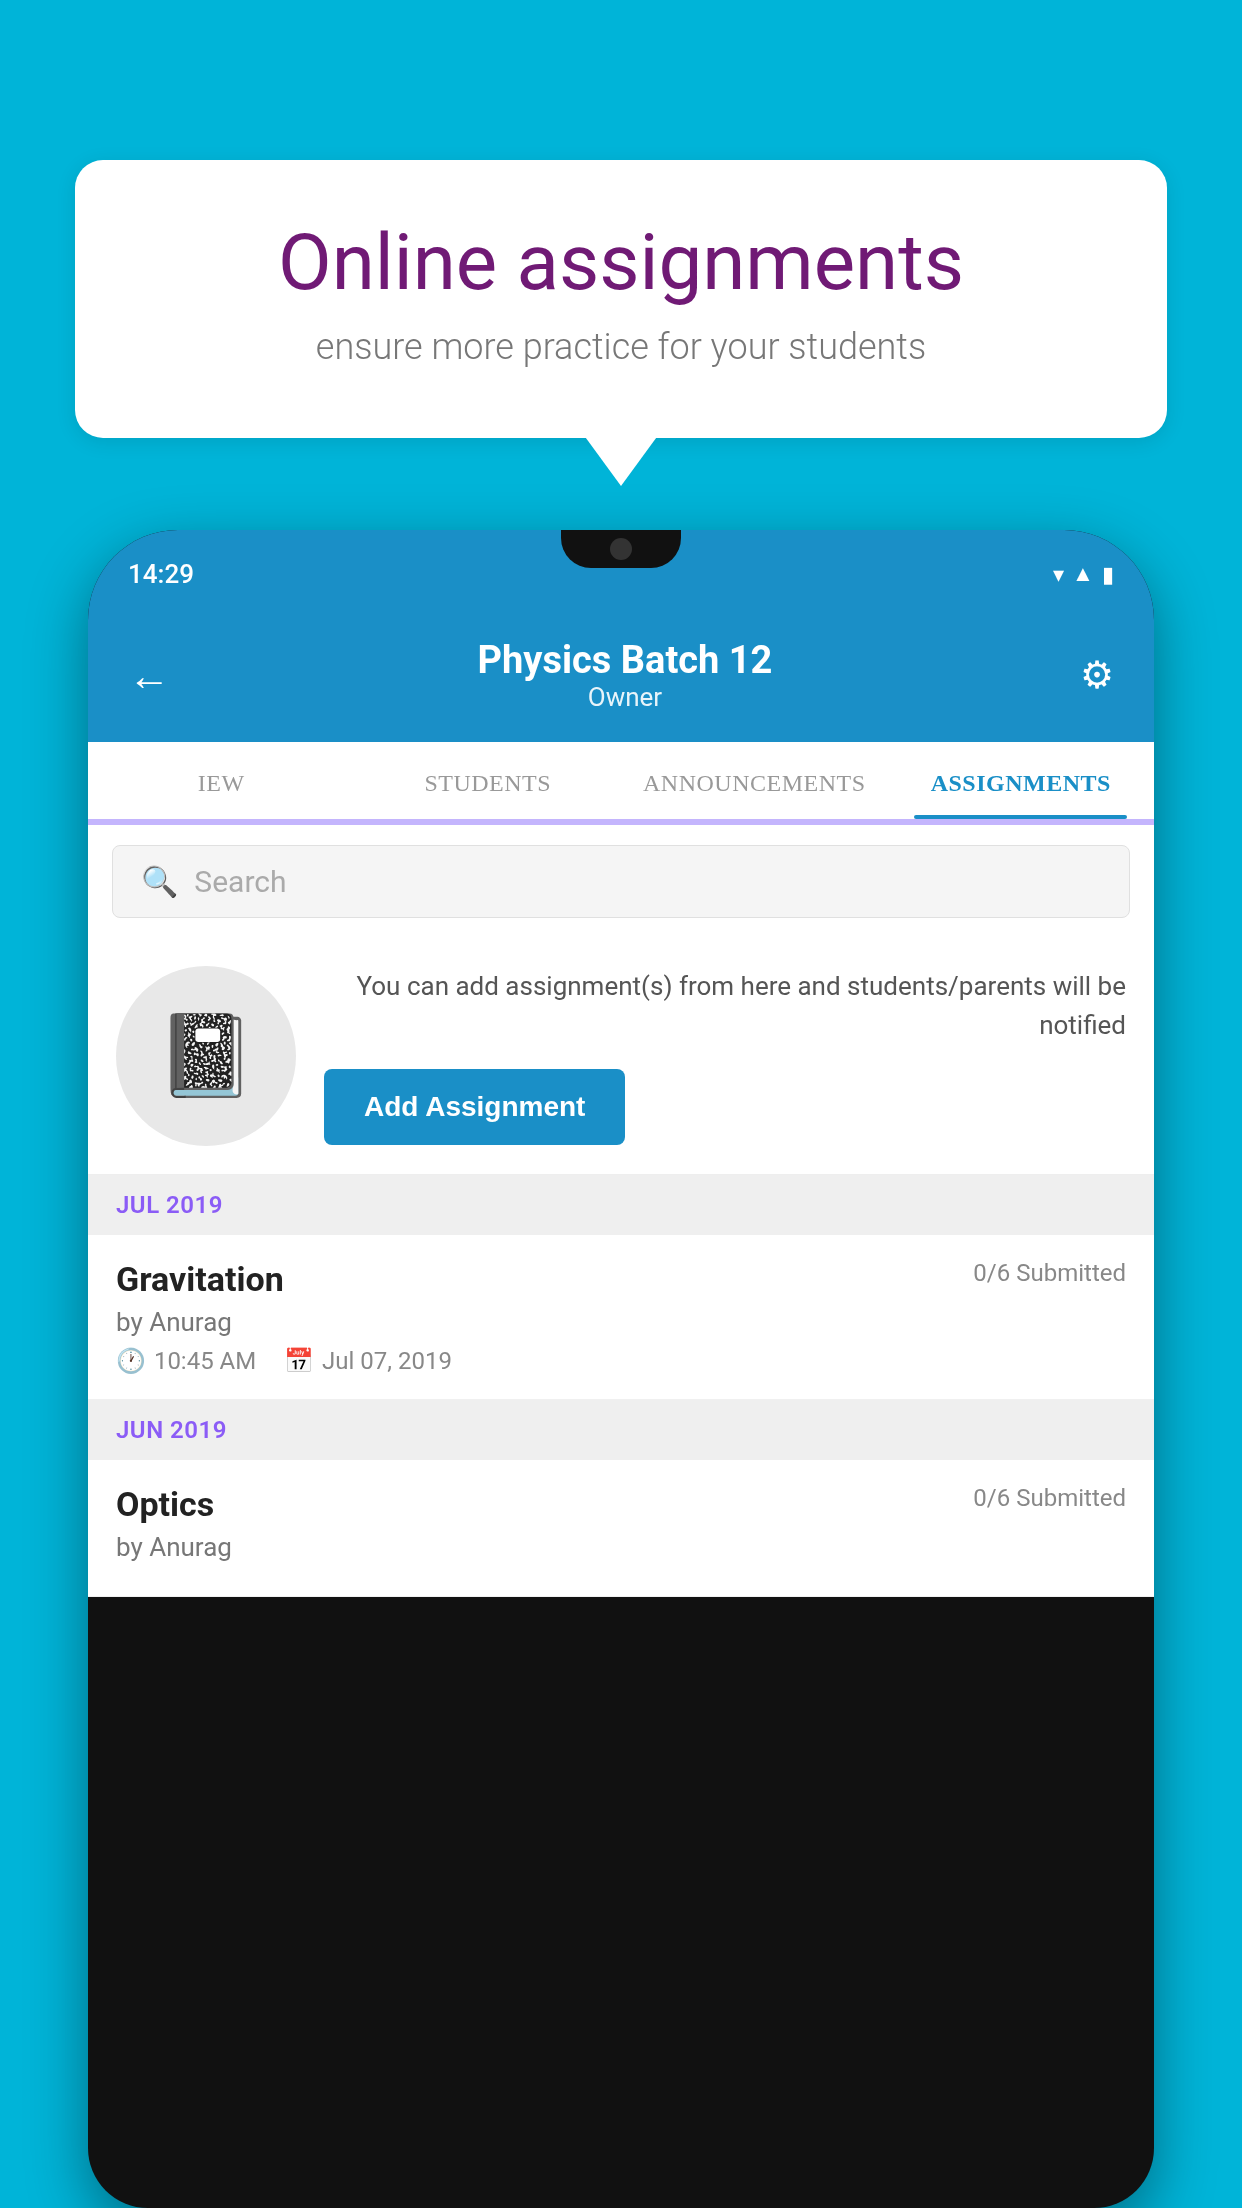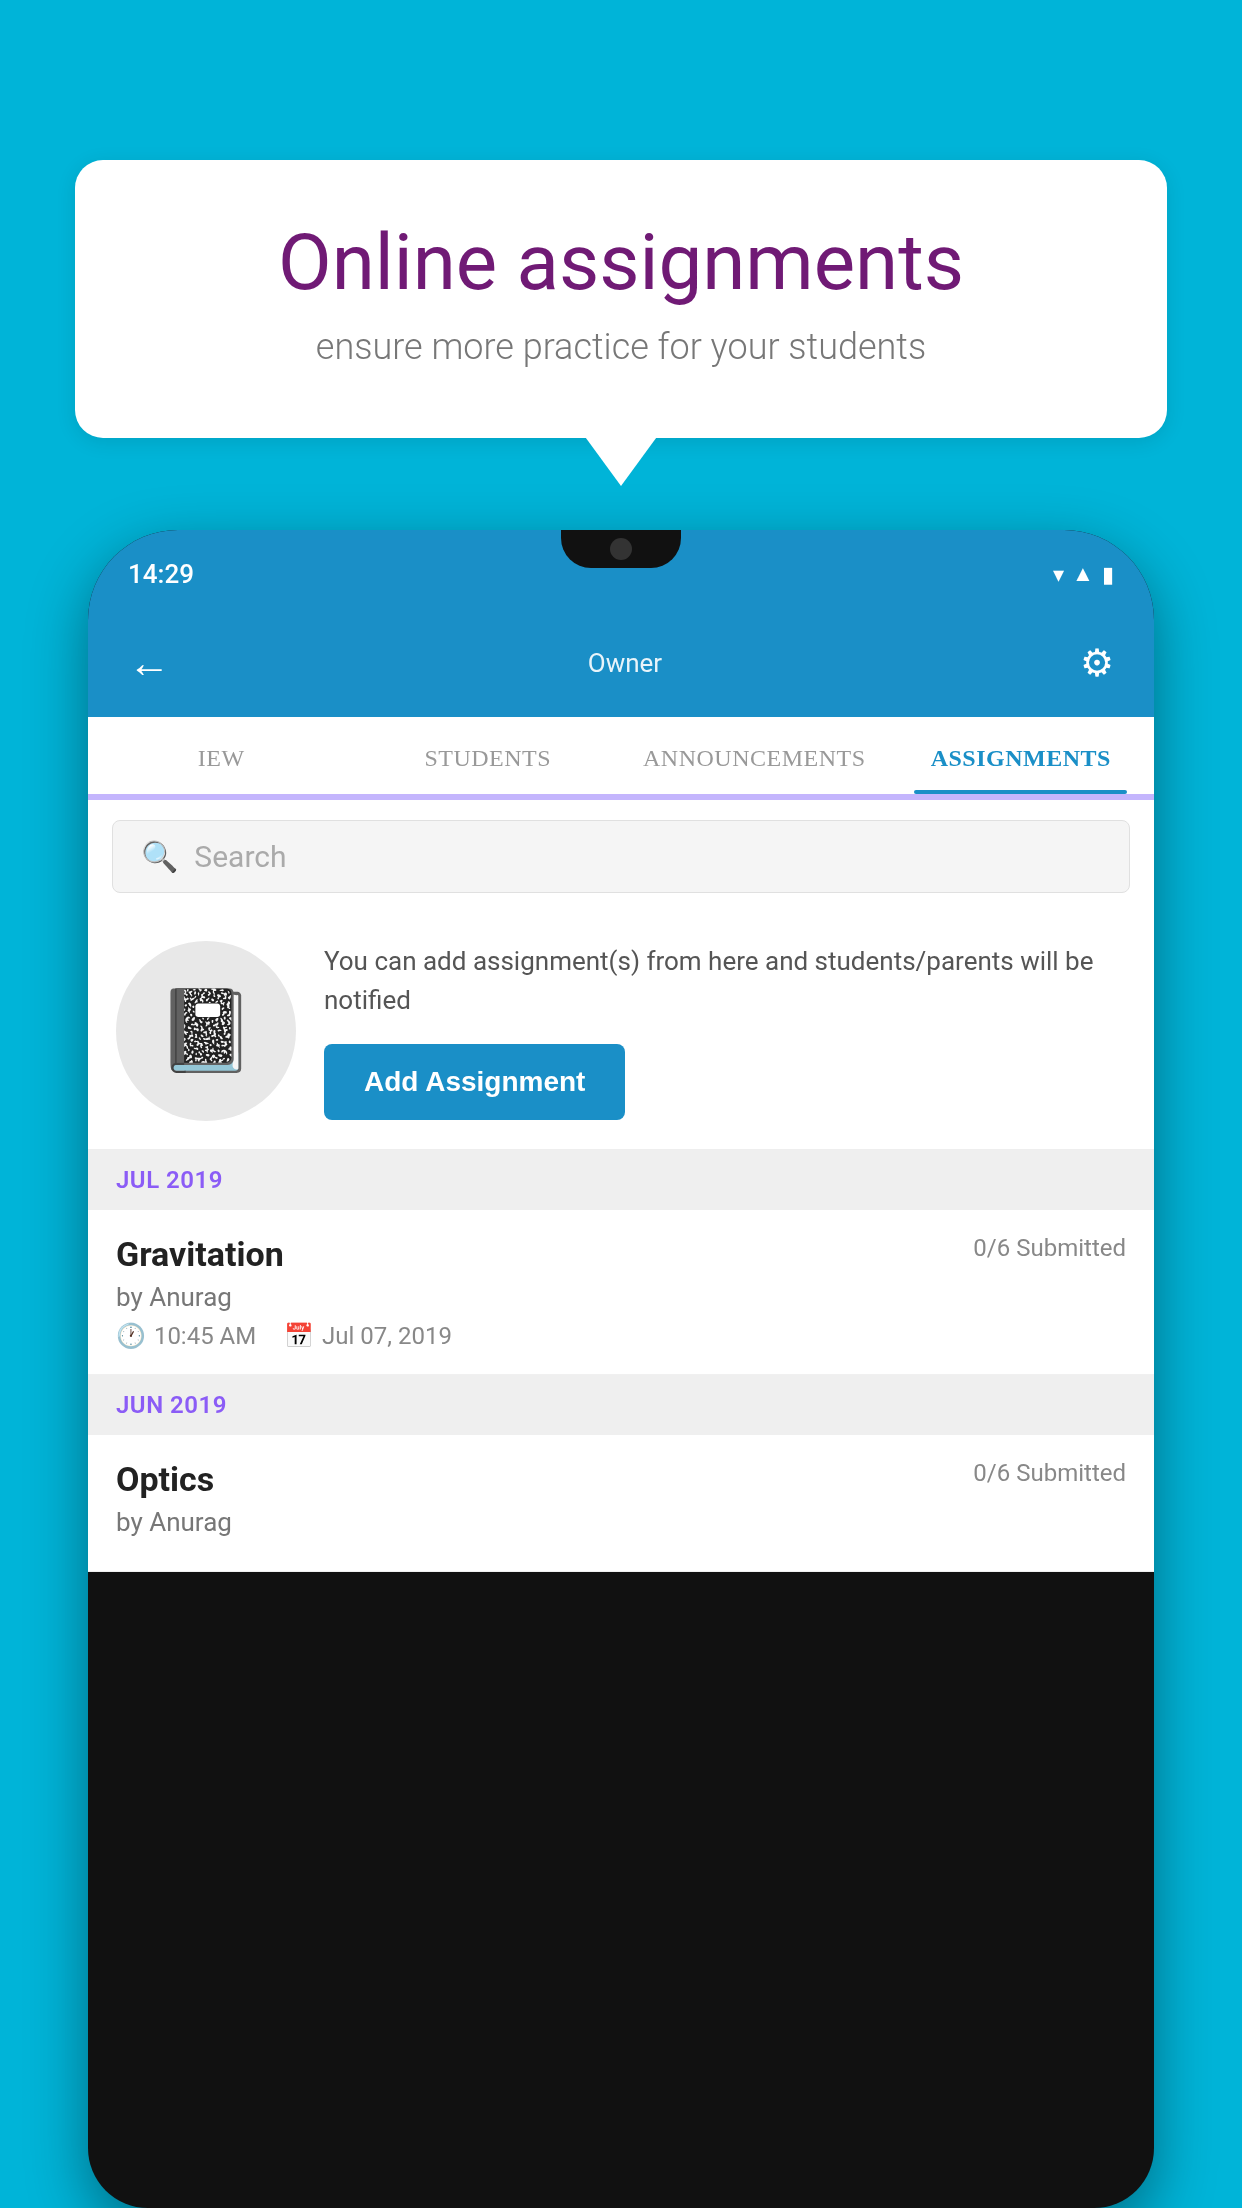--- a/index.html
+++ b/index.html
@@ -254,20 +254,21 @@
 
     .promo-text-section {
       flex: 1;
     }
 
     .promo-description {
       color: #555;
       font-size: 26px;
       line-height: 1.5;
       margin-bottom: 24px;
+      text-align: right;
     }
 
     .add-assignment-btn {
       background: #1a8fc7;
       color: white;
       border: none;
       border-radius: 8px;
       padding: 22px 40px;
       font-size: 28px;
       font-weight: 600;
@@ -354,20 +355,21 @@
     <div class="status-icons">
       <span class="status-icon">▾</span>
       <span class="status-icon">▲</span>
       <span class="status-icon">▮</span>
     </div>
   </div>
 
   <div class="app-header">
     <span class="back-btn">←</span>
     <div class="header-center">
+      <div class="header-title">Physics Batch 12</div>
       <div class="header-subtitle">Owner</div>
     </div>
     <span class="settings-btn">⚙</span>
   </div>
 
   <div class="tabs-bar">
     <div class="tab-item">
       <span>IEW</span>
     </div>
     <div class="tab-item">

